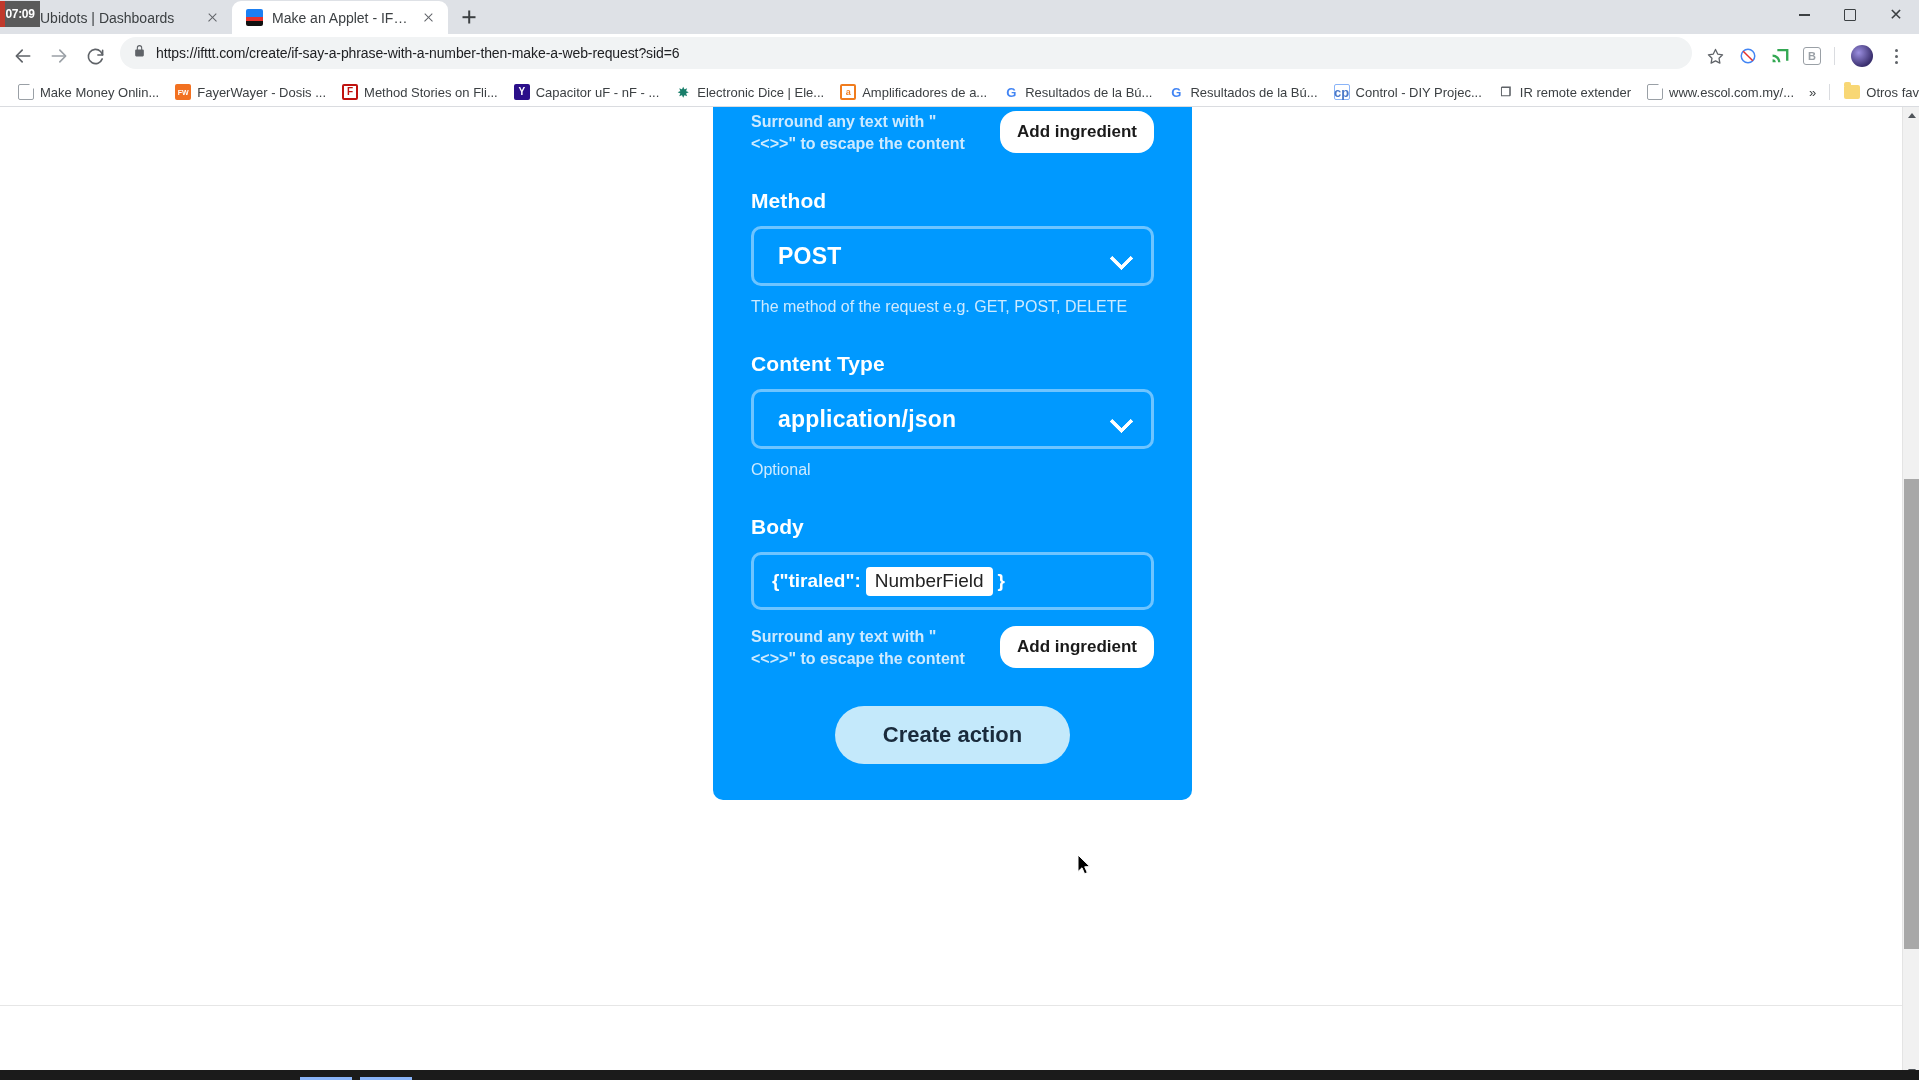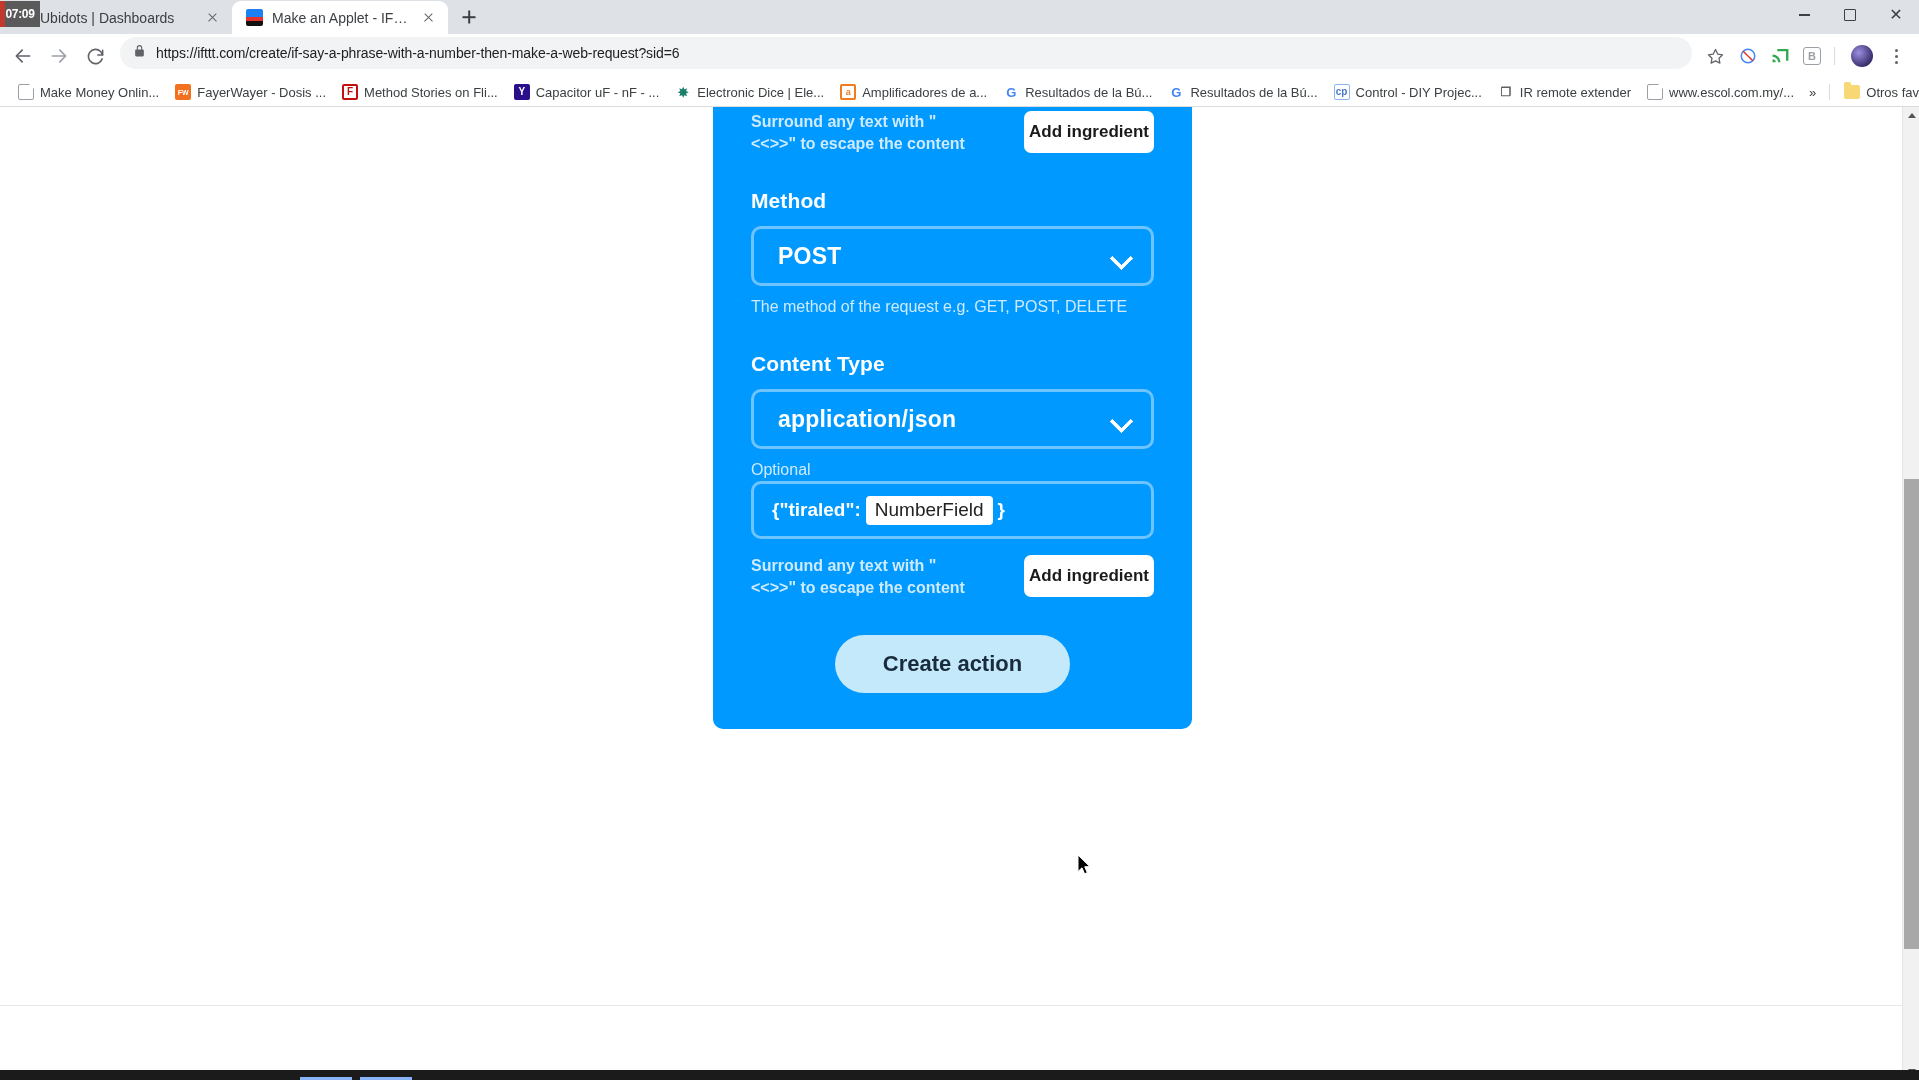--- a/index.html
+++ b/index.html
@@ -266,21 +266,21 @@
     border-width: 0 5px 5px 0;
     border-style: solid;
     border-color: transparent #fff transparent transparent;
   }
   .ico-orange { background: #f27121; font-size: 7px; }
   .ico-red { background: #ffffff; border: 2px solid #c0120f; color: #c0120f; font-size: 10px; }
   .ico-navy { background: #2b0f8a; color: #fff; font-size: 10px; }
   .ico-teal { background: transparent; color: #1a7f6b; font-size: 13px; }
   .ico-amber { background: #ffffff; border: 2px solid #f07c1e; color: #f07c1e; font-size: 9px; }
   .ico-google { background: transparent; font-size: 13px; font-weight: bold; color: #4285f4; }
-  .ico-cp { background: #ffffff; border: 1px solid #8ab4f8; color: #4a78c8; font-size: 10px; }
+  .ico-cp { background: #ffffff; border: 1px solid #8ab4f8; color: #4a78c8; font-size: 13px; }
   .ico-ir { background: transparent; color: #5f6368; font-size: 12px; }
 
   .bm-overflow {
     margin-left: auto;
     display: flex;
     align-items: center;
     gap: 0;
     flex: 0 0 auto;
   }
   .chev-more {
@@ -340,22 +340,22 @@
     justify-content: space-between;
     gap: 10px;
     padding-top: 16px;
   }
   .add-ingredient {
     background: #ffffff;
     color: #1a1a1a;
     font-size: 17px;
     font-weight: bold;
     border: none;
-    border-radius: 7px;
-    padding: 11px 5px;
+    border-radius: 16px;
+    padding: 11px 17px;
     cursor: pointer;
     font-family: "Liberation Sans", sans-serif;
     white-space: nowrap;
     flex: 0 0 auto;
   }
 
   .field-label {
     font-size: 21px;
     font-weight: bold;
     color: #ffffff;
@@ -683,20 +683,21 @@
         </div>
         <div class="helper">The method of the request e.g. GET, POST, DELETE</div>
 
         <div class="field-label">Content Type</div>
         <div class="select-box">
           <span class="select-value">application/json</span>
           <span class="chev-down"></span>
         </div>
         <div class="helper">Optional</div>
 
+        <div class="field-label">Body</div>
         <div class="body-input">
           <span>{"tiraled":</span>
           <span class="ingredient-chip">NumberField</span>
           <span>}</span>
         </div>
 
         <div class="hint-row">
           <div class="hint">Surround any text with "&lt;&lt;&gt;&gt;" to escape the content</div>
           <button class="add-ingredient">Add ingredient</button>
         </div>

